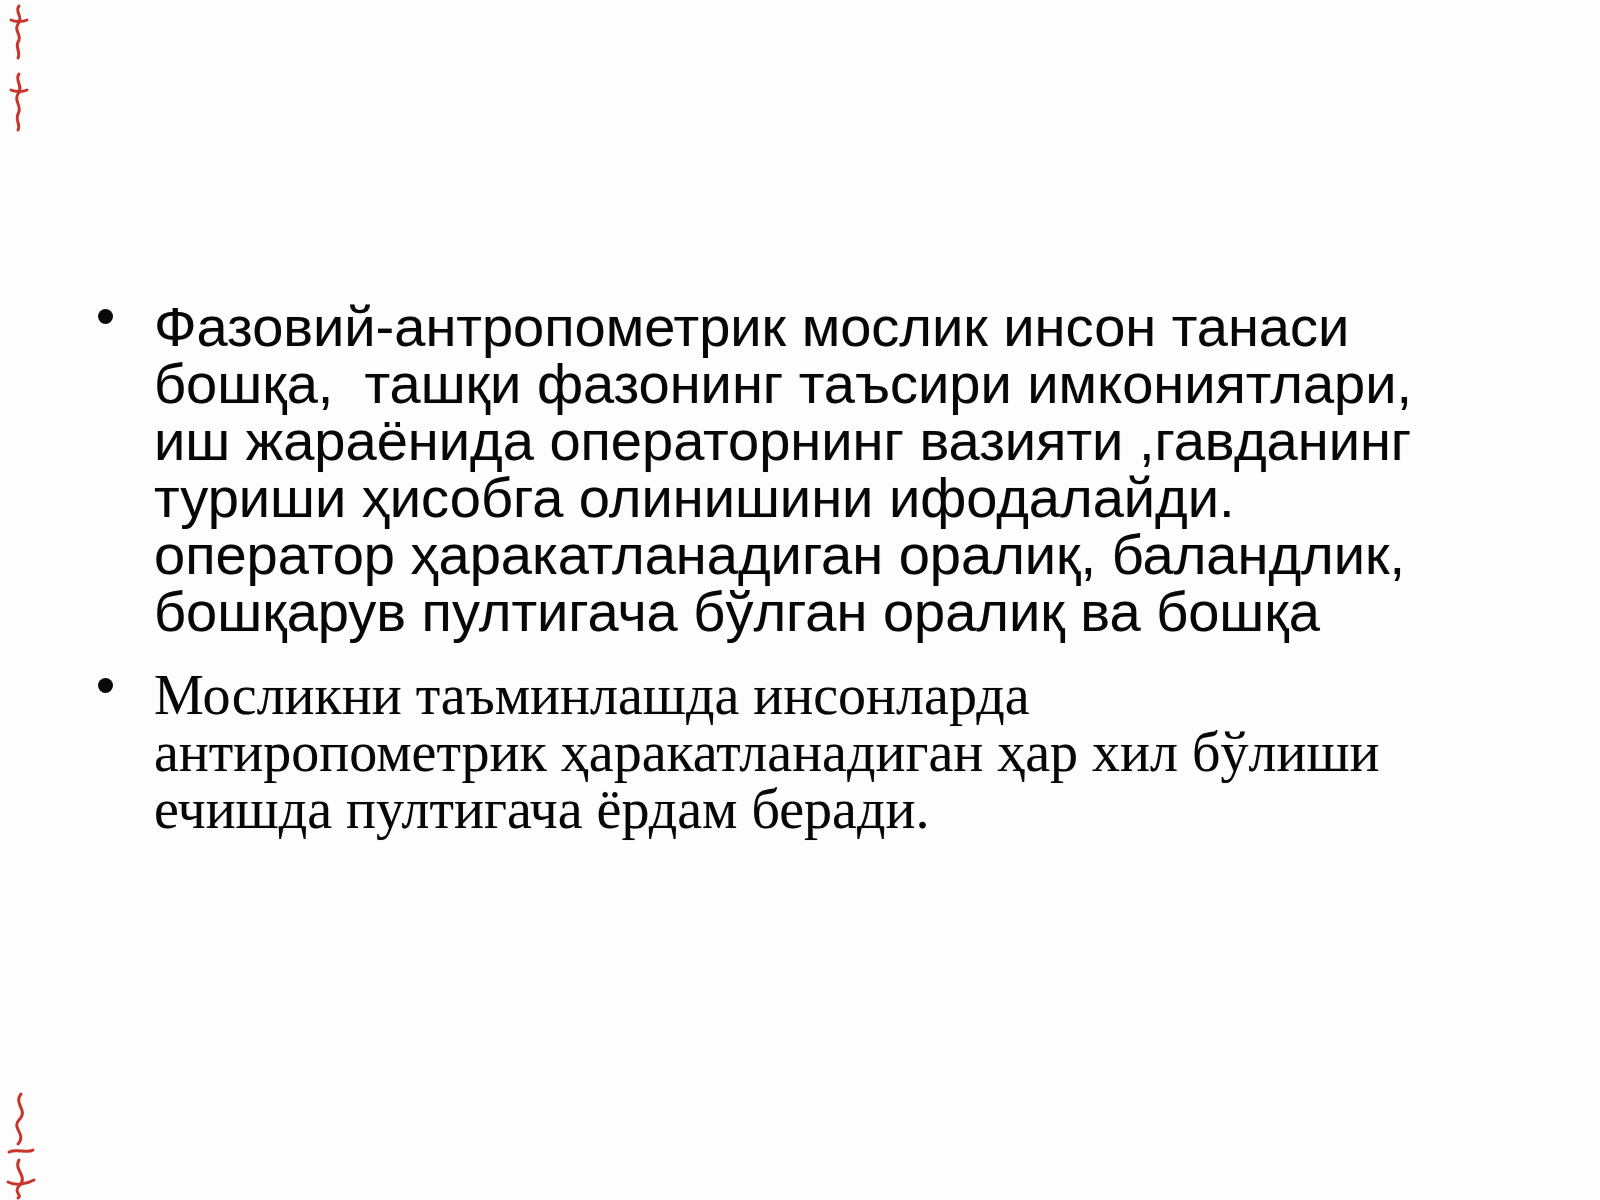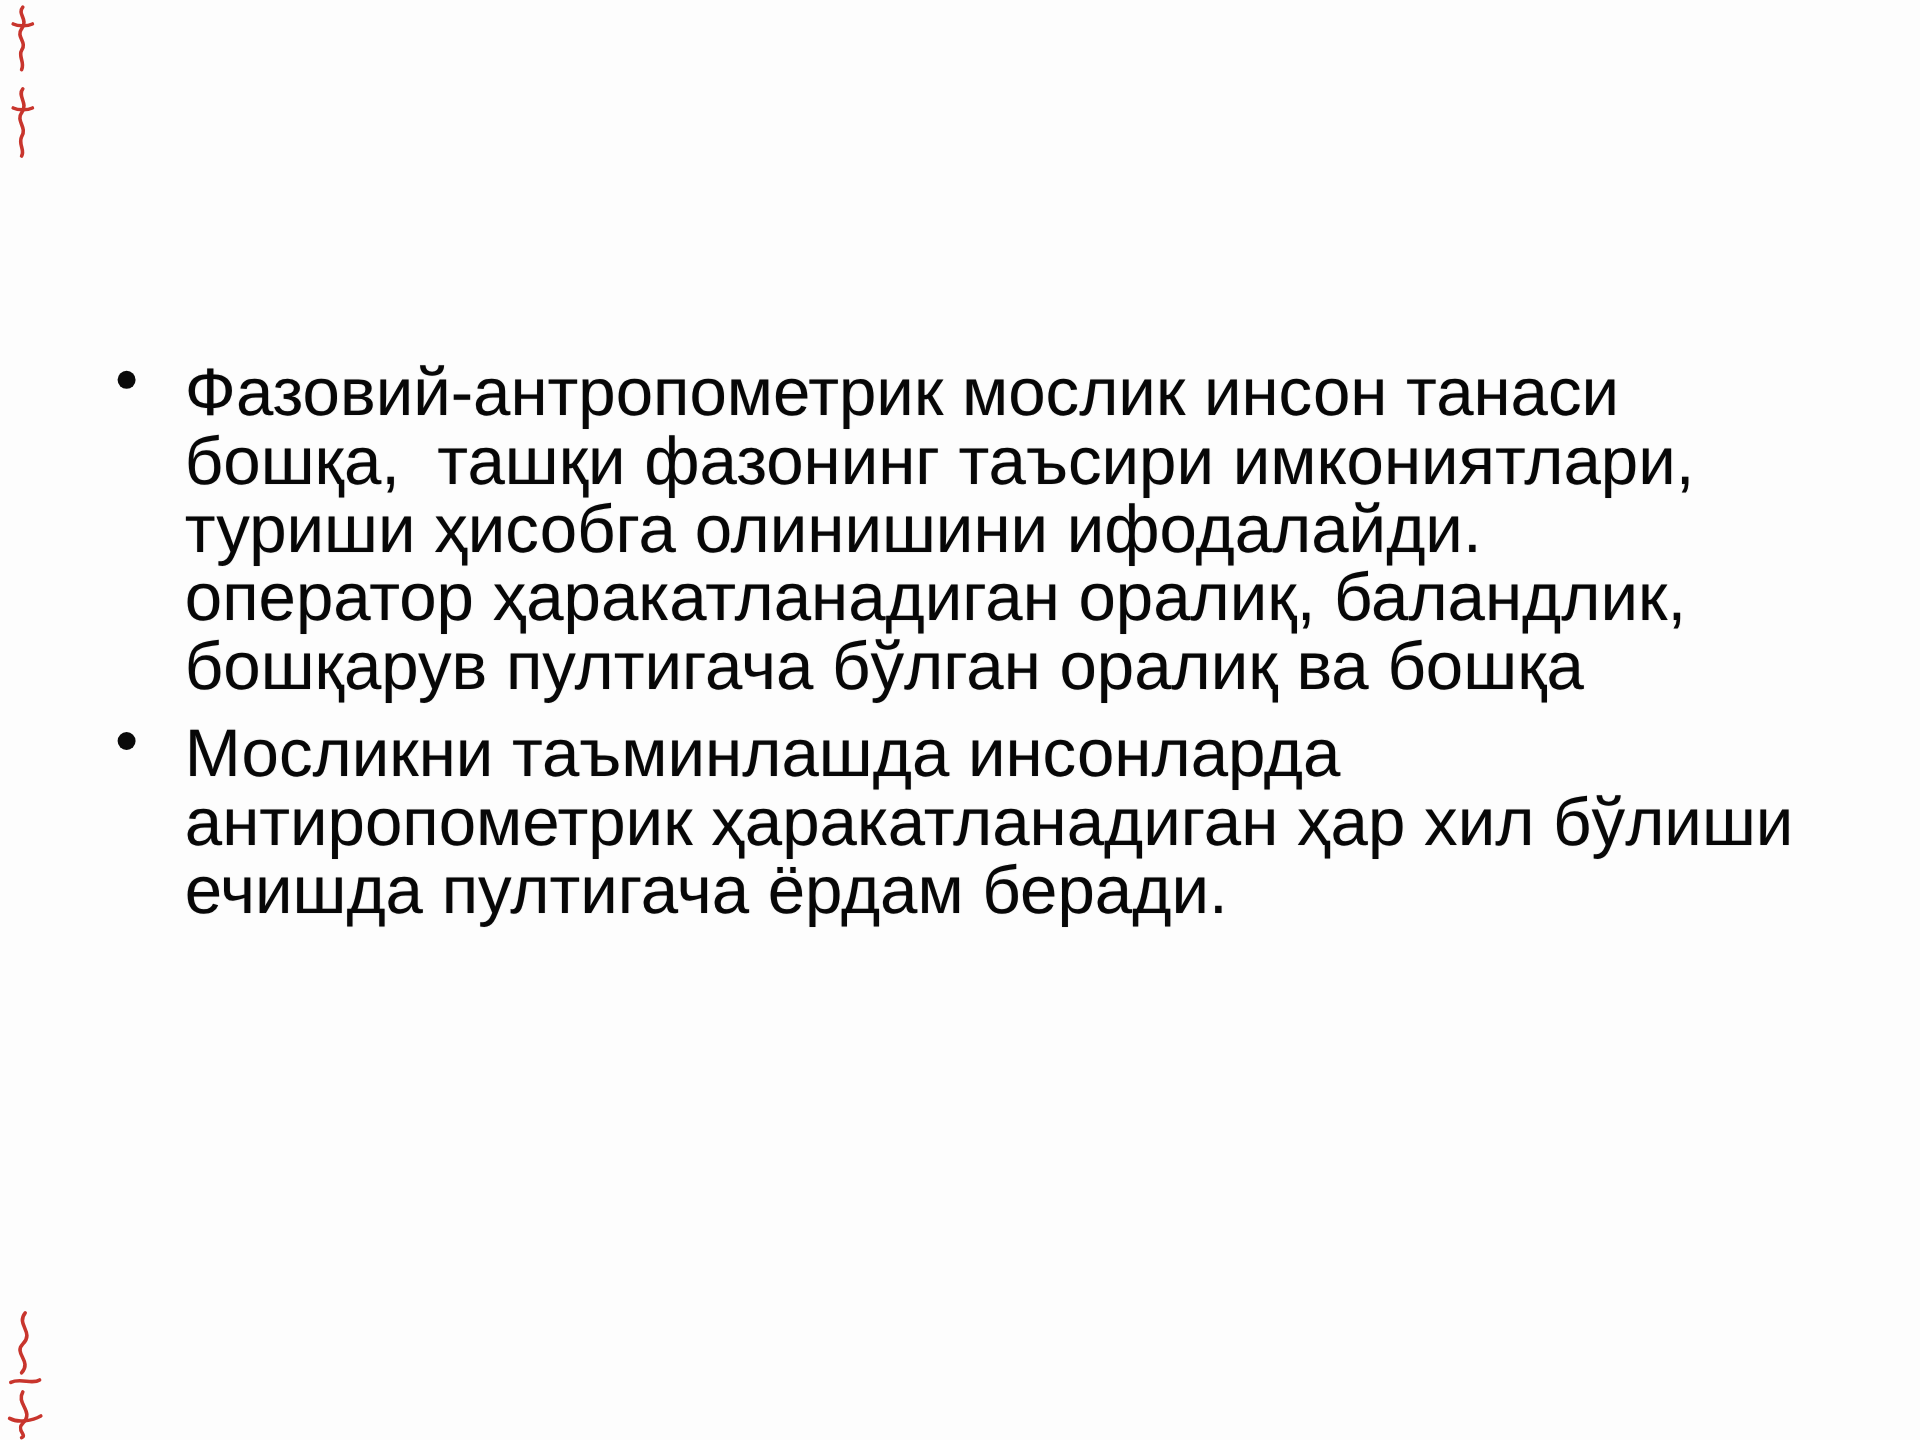--- a/index.html
+++ b/index.html
@@ -20,21 +20,22 @@
     left: 98px;
     top: 298px;
     width: 1470px;
     color: #070707;
   }
   .bullet-item {
     display: flex;
     align-items: flex-start;
   }
   .bullet-item + .bullet-item {
-    margin-top: 16px;
+    margin-top: 27px;
+    font-family: Liberation Serif, serif;
   }
   .dot {
     flex: 0 0 15px;
     width: 15px;
     height: 15px;
     margin-top: 11px;
     margin-right: 41px;
     border-radius: 50%;
     background: #0a0a0a;
   }
@@ -73,20 +74,21 @@
       <path d="M5,88 C9,90 17,90 21,88"></path>
     </g>
   </svg>
 
   <div class="content">
     <div class="bullet-item">
       <span class="dot"></span>
       <div class="lines">
           <div class="line">Фазовий-антропометрик мослик инсон танаси</div>
           <div class="line">бошқа,  ташқи фазонинг таъсири имкониятлари,</div>
+          <div class="line">иш жараёнида операторнинг вазияти ,гавданинг</div>
           <div class="line">туриши ҳисобга олинишини ифодалайди.</div>
           <div class="line">оператор ҳаракатланадиган оралиқ, баландлик,</div>
           <div class="line">бошқарув пултигача бўлган оралиқ ва бошқа</div>
         </div>
     </div>
     <div class="bullet-item">
       <span class="dot"></span>
       <div class="lines">
           <div class="line">Мосликни таъминлашда инсонларда</div>
           <div class="line">антиропометрик ҳаракатланадиган ҳар хил бўлиши</div>

